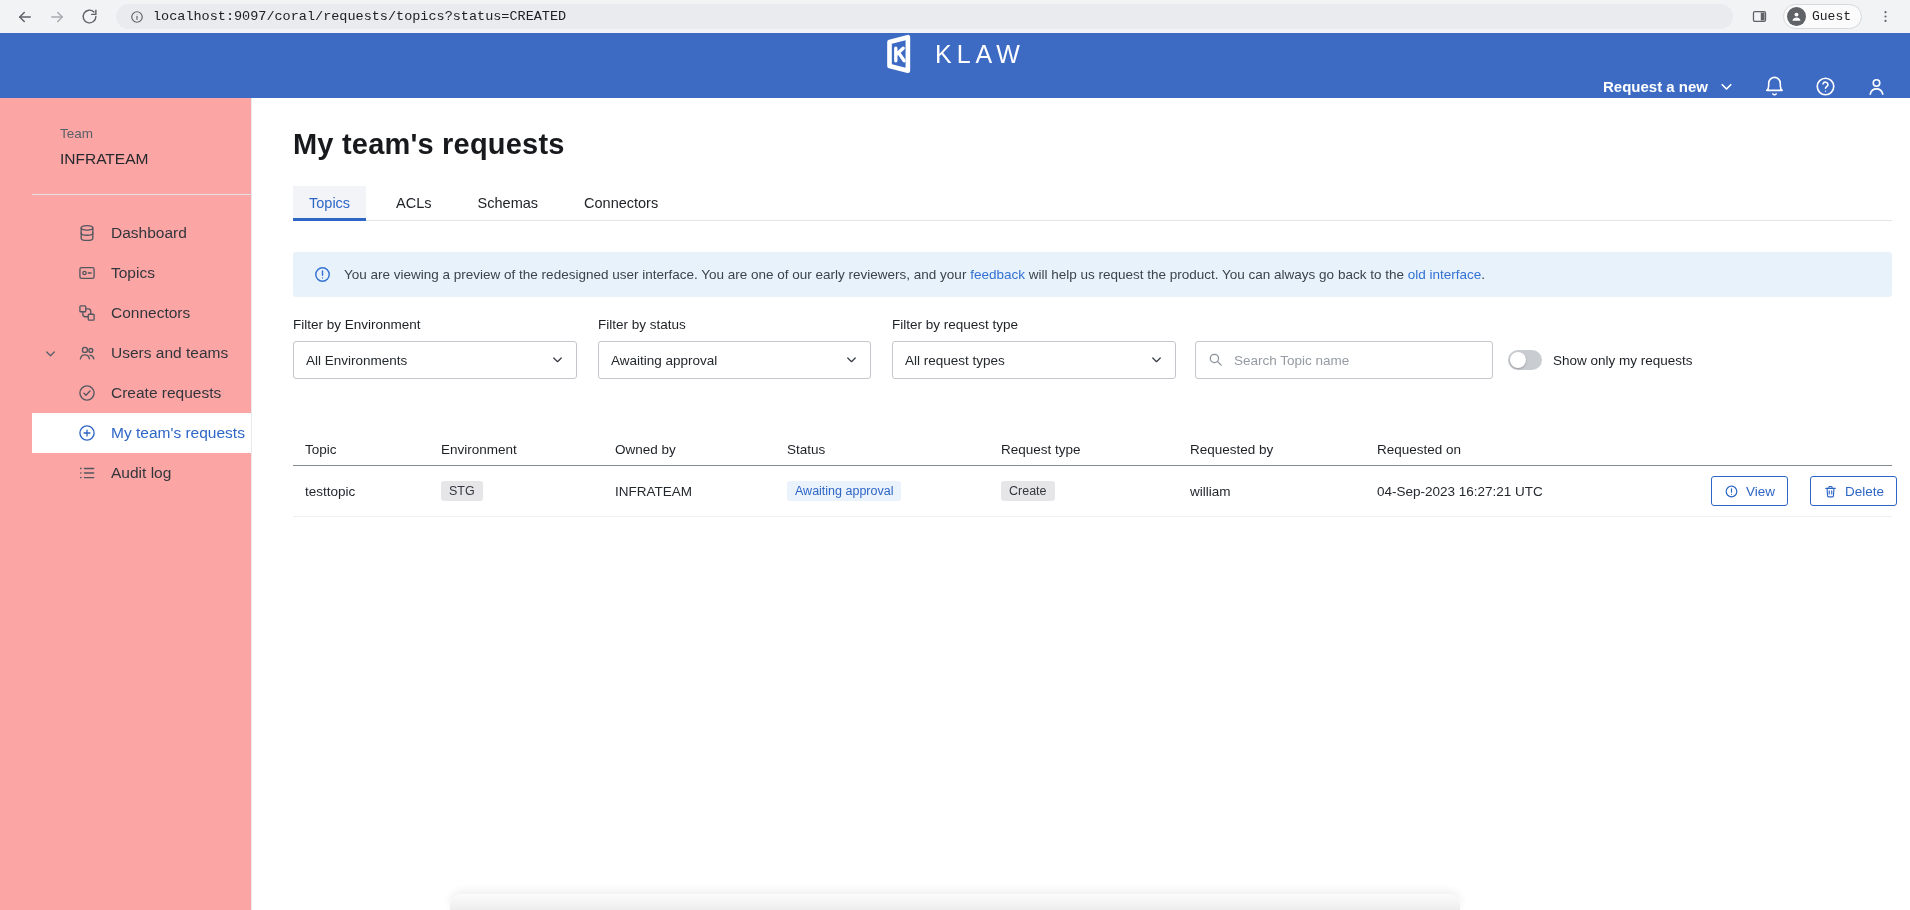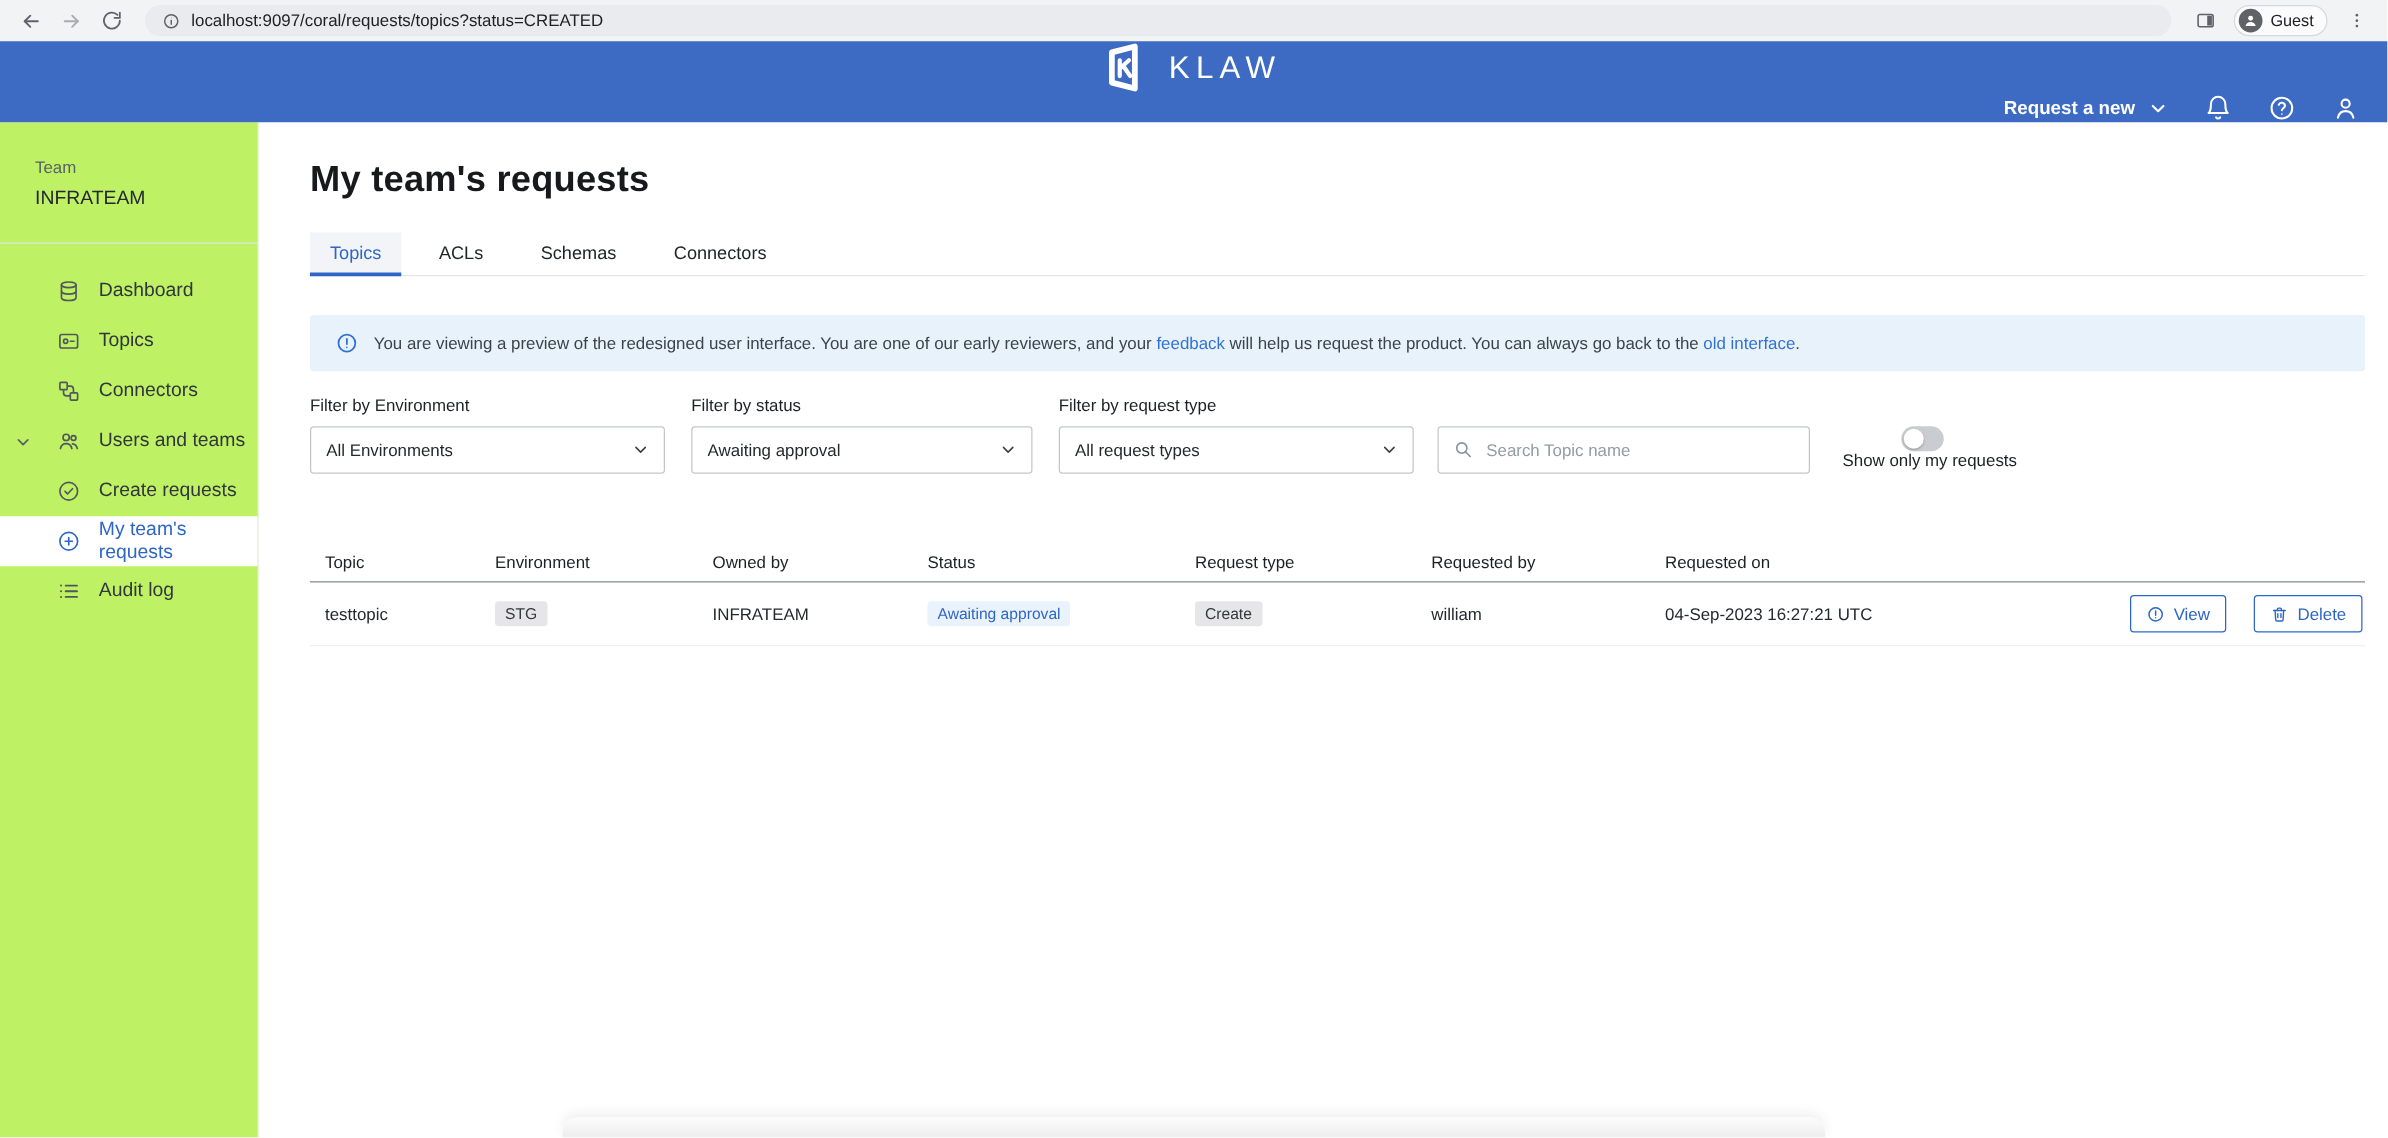--- a/index.html
+++ b/index.html
@@ -1,21 +1,21 @@
 <!DOCTYPE html>
 <html><head>
 <meta charset="utf-8">
 <style>
   * { margin:0; padding:0; box-sizing:border-box; }
   html,body { width:1910px; height:910px; overflow:hidden; }
   body { font-family:"Liberation Sans","DejaVu Sans",sans-serif; background:#fff; position:relative; }
   .icon svg { display:block; }
 
   
-  .browser-bar { height:33px; background:#F1F3F4; display:flex; align-items:center; padding:0 12px; gap:6px; }
+  .browser-bar { height:33px; background:#F1F3F4; display:flex; align-items:center; padding:0 12px; gap:6px;font-family:Liberation Mono, monospace; }
   .chrome-btn { width:26px; height:26px; display:flex; align-items:center; justify-content:center; color:#5F6368; border-radius:50%; flex:0 0 auto; }
   .chrome-btn.disabled { color:#A8ADB2; }
   .omnibox { flex:1; height:25px; background:#E9EBEE; border-radius:13px; display:flex; align-items:center; padding:0 14px; gap:9px; margin:0 8px; min-width:0; }
   .omnibox .url { font-size:13.5px; color:#202124; white-space:nowrap; overflow:hidden; }
   .omni-info { color:#5F6368; flex:0 0 auto; }
   .chrome-right { display:flex; align-items:center; gap:10px; flex:0 0 auto; }
   .guest-pill { height:25px; display:flex; align-items:center; gap:6px; border:1px solid #D6D9DD; background:#FBFBFC; border-radius:13px; padding:0 10px 0 3px; }
   .guest-avatar { width:19px; height:19px; border-radius:50%; background:#5F6368; color:#fff; display:flex; align-items:center; justify-content:center; }
   .guest-label { font-size:13px; color:#202124; }
 
@@ -24,21 +24,21 @@
   .brand { display:flex; align-items:center; }
   .brand-text { font-size:25px; letter-spacing:5px; font-weight:500; margin-left:14px; }
   .nav-right { margin-left:auto; display:flex; align-items:center; gap:28px; }
   .request-new { display:flex; align-items:center; gap:10px; font-size:15px; font-weight:700; cursor:pointer; }
   .nav-icon-btn { color:#fff; cursor:pointer; }
 
   
   .app-body { display:flex; height:812px; }
 
   
-  .sidebar { width:207px; background:#bef264; border-right:1px solid #E9E9EB; flex:0 0 auto; padding-top:28px; }
+  .sidebar { width:252px; background:#fca5a5; border-right:1px solid #E9E9EB; flex:0 0 auto; padding-top:28px;padding-left:32px; }
   .team-block { padding:0 0 0 28px; }
   .team-label { font-size:13.5px; color:#5A6067; }
   .team-name { font-size:15.5px; color:#25282C; margin-top:9px; }
   .side-divider { height:1px; background:#E3E3E6; margin-top:26px; }
   .nav-list { margin-top:18px; }
   .nav-item { height:40px; display:flex; align-items:center; padding-left:45px; position:relative; color:#32363C; font-size:15.5px; cursor:pointer; }
   .nav-item .nav-ic { color:#52575E; margin-right:14px; flex:0 0 auto; }
   .nav-item.active { background:#FFFFFF; color:#2E66C6; }
   .nav-item.active .nav-ic { color:#2E66C6; }
   .side-caret { position:absolute; left:11px; color:#5A6067; }
@@ -60,21 +60,21 @@
   .filters { margin-top:20px; display:flex; align-items:flex-end; }
   .filter-group { display:flex; flex-direction:column;justify-content:flex-end; }
   .filter-label { font-size:13.5px; font-weight:500; color:#1D2126; margin-bottom:9px; }
   .select-wrap { position:relative; }
   select.flt { appearance:none; -webkit-appearance:none; height:38px; border:1px solid #C3C7CC; border-radius:3px; background:#fff; font-family:inherit; font-size:13.5px; color:#24292E; padding:0 34px 0 12px; width:100%; cursor:pointer; }
   .select-chevron { position:absolute; right:12px; top:11px; color:#3A3F45; pointer-events:none; }
   .search-wrap { position:relative; width:298px; }
   .search-input { height:38px; width:100%; border:1px solid #C3C7CC; border-radius:3px; font-family:inherit; font-size:13.5px; color:#24292E; padding:0 12px 0 38px; }
   .search-input::placeholder { color:#959BA3; }
   .search-ic { position:absolute; left:12px; top:10px; color:#8A9099; pointer-events:none; }
-  .toggle-wrap { display:flex; align-items:center; height:38px; margin-left:15px;flex-direction:column; }
+  .toggle-wrap { display:flex; align-items:center; height:38px; margin-left:15px; }
   .toggle { width:34px; height:20px; border-radius:10px; background:#C9CCD1; position:relative; cursor:pointer; flex:0 0 auto; }
   .toggle-knob { width:16px; height:16px; border-radius:50%; background:#fff; position:absolute; left:2px; top:2px; box-shadow:0 1px 2px rgba(0,0,0,.25); }
   .toggle-label { font-size:13.5px; color:#1D2126; margin-left:11px; white-space:nowrap; }
 
   .req-table { margin-top:55px; }
   .t-grid { display:grid; grid-template-columns:136px 174px 172px 214px 189px 187px 334px 1fr; align-items:center; }
   .t-head { height:32px; border-bottom:1px solid #84888F; }
   .t-head .t-cell { font-size:13.5px; font-weight:500; color:#1D2126; }
   .t-cell { padding-left:12px; white-space:nowrap; }
   .t-row { height:51px; border-bottom:1px solid #F0F0F2; font-size:13.5px; color:#24292E; }

